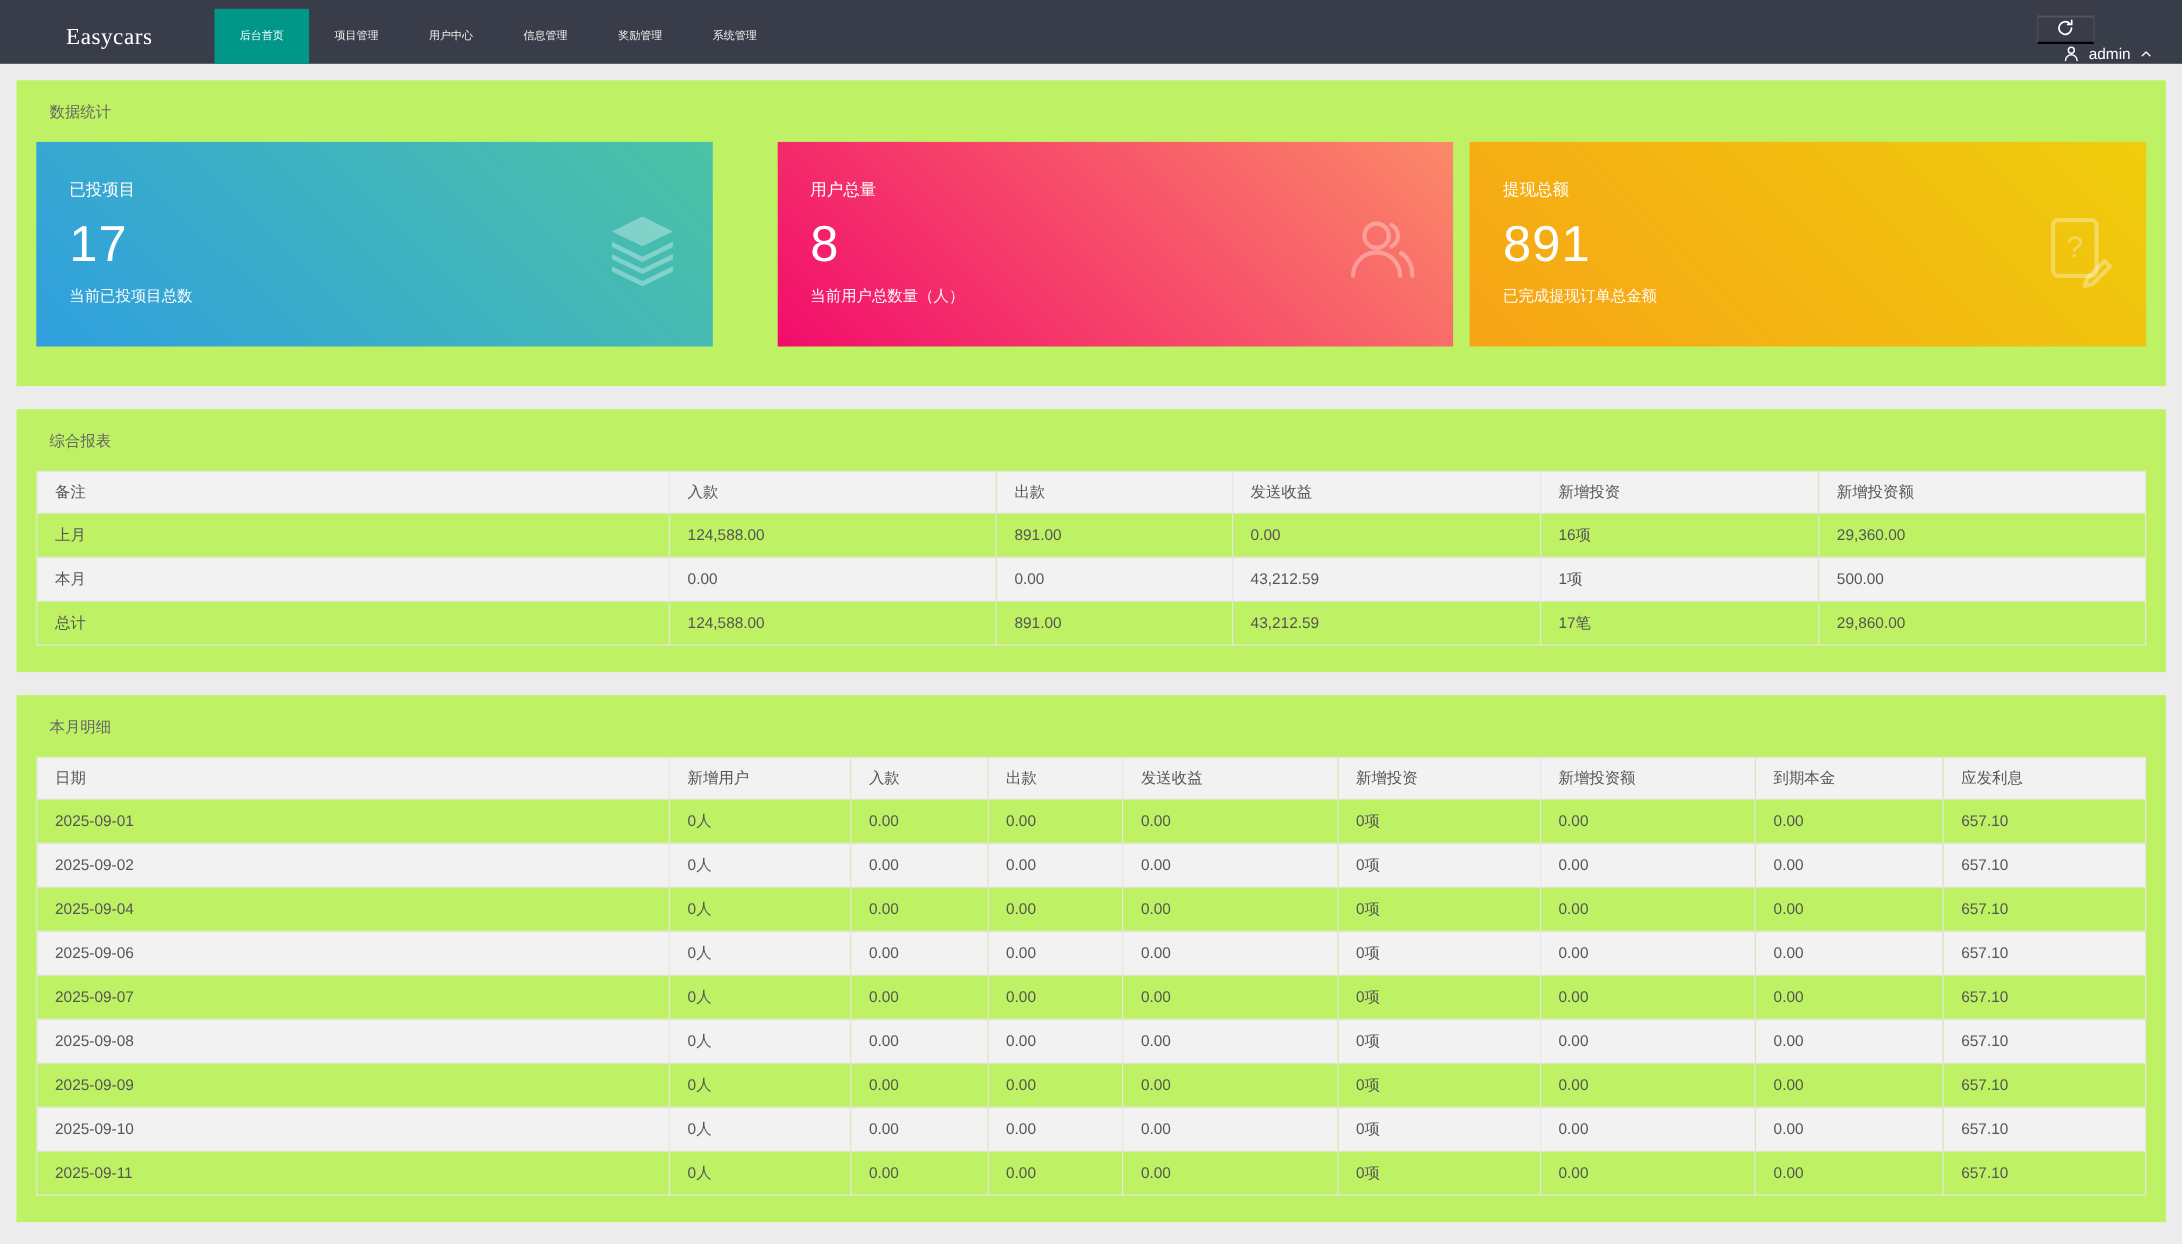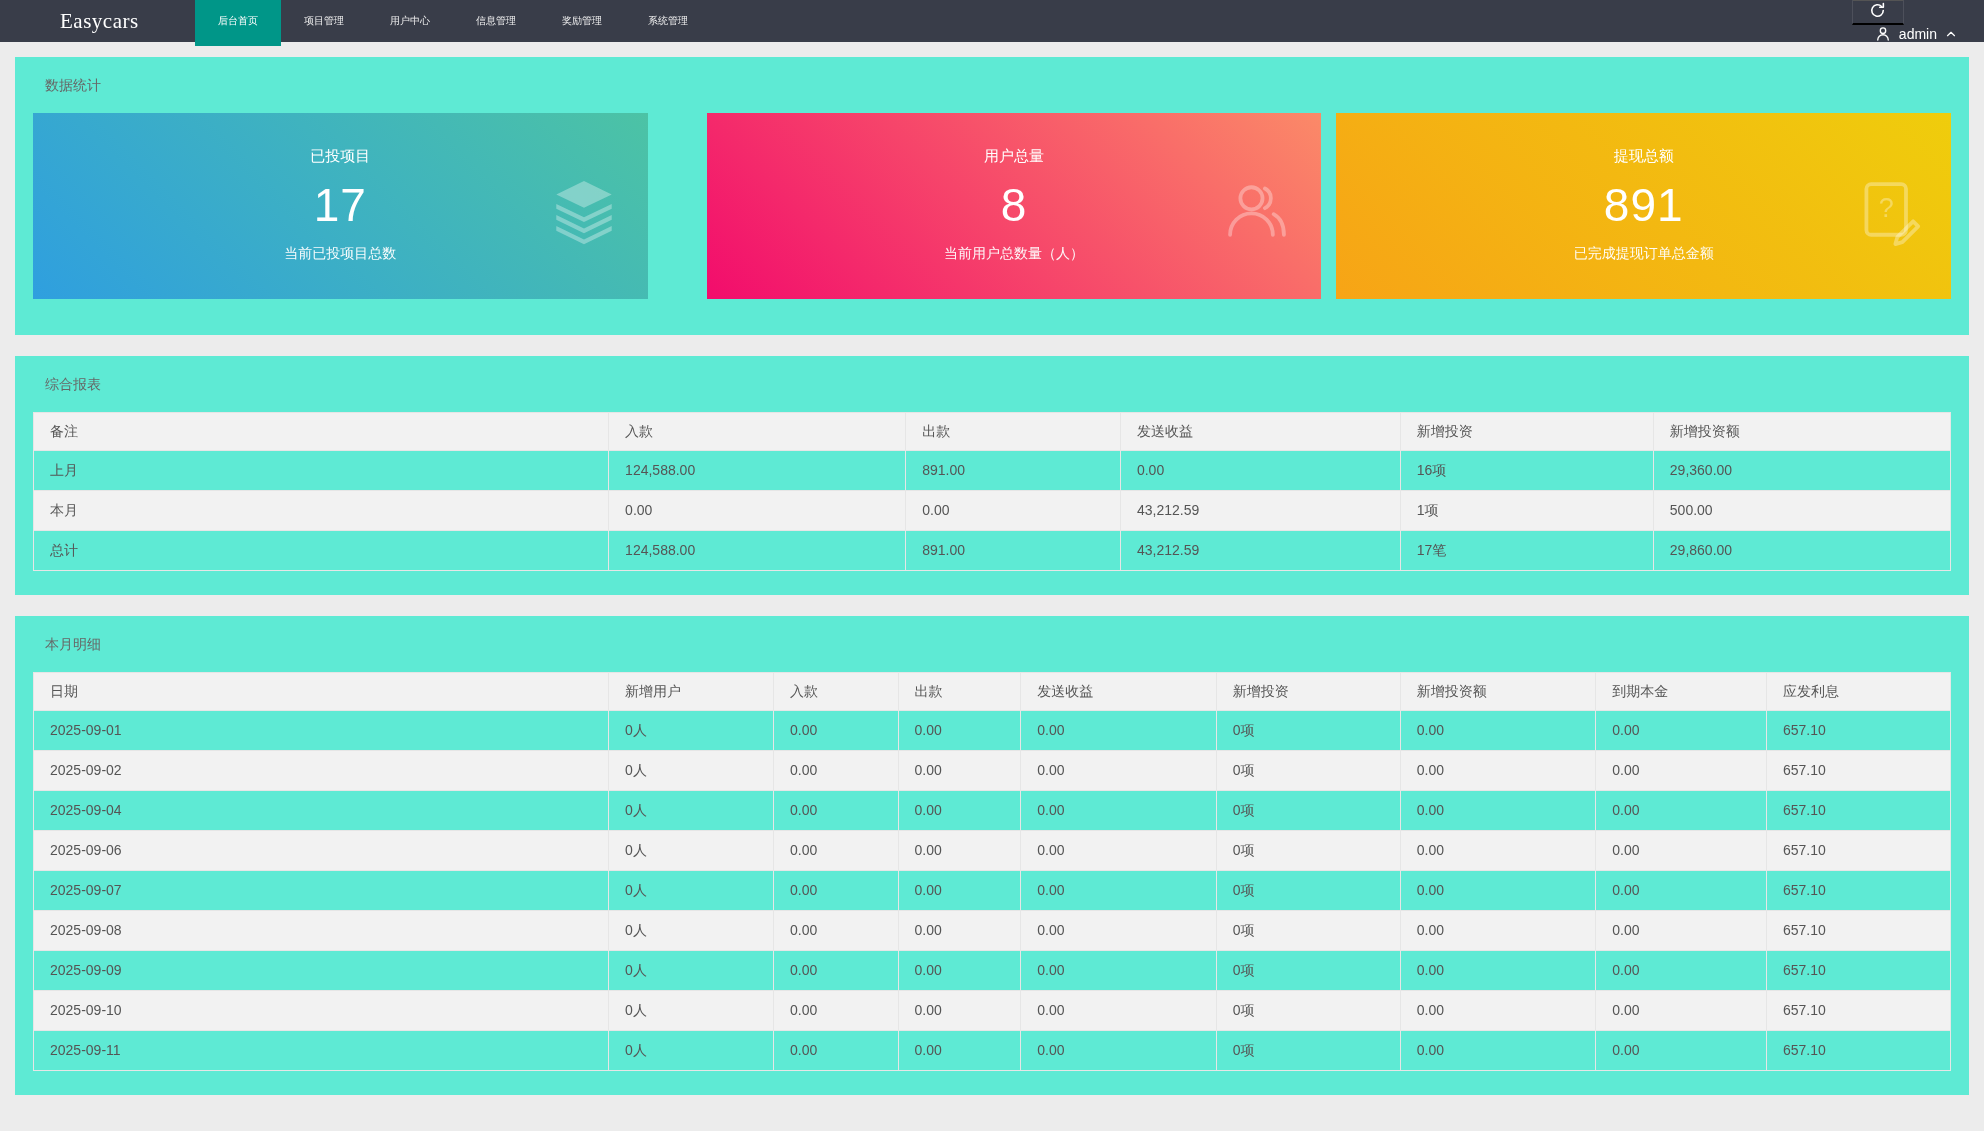--- a/index.html
+++ b/index.html
@@ -6,24 +6,24 @@
   html, body { width: 1984px; height: 1131px; overflow: hidden; }
   body {
     background: #ececec;
     font-family: "Liberation Sans", "DejaVu Sans", sans-serif;
     font-size: 14px;
     color: #555;
   }
 
   
   .topnav {
-    height: 42px;
+    height: 58px;
     background: #393d49;
     display: flex;
-    align-items: center;
+    align-items: flex-end;
   }
   .brand {
     color: #fff;
     font-family: "Liberation Serif", "DejaVu Serif", serif;
     font-size: 21px;
     line-height: 50px;
     margin-left: 60px;
     width: 135px;
     letter-spacing: .5px;
   }
@@ -48,36 +48,35 @@
   .user-box {
     display: flex; align-items: center;
     padding: 0 26px 0 22px;
     color: #fff; cursor: pointer; gap: 7px;
   }
   .user-box svg { display: block; }
 
   
   main { padding: 15px 15px 0 15px; }
   .panel {
-    background: #5eead4;
+    background: #bef264;
     margin-bottom: 21px;
     padding: 20px 18px 24px 18px;
   }
   .panel-title { font-size: 14px; color: #666; margin-bottom: 18px; padding-left: 12px; }
 
   
   .cards { display: flex; gap: 15px; padding-bottom: 6px; }
   .card {
     flex: 1 1 0;
     height: 186px;
     position: relative;
     color: #fff;
     padding: 30px 30px 0 30px;
     overflow: hidden;
-    text-align: center;
   }
   .card-title { font-size: 15px; margin-top: 4px; }
   .card-value { font-size: 46px; font-weight: 400; margin-top: 15px; letter-spacing: 1px; line-height: 1.05; }
   .card-desc  { font-size: 14px; margin-top: 16px; opacity: .96; }
   .card-icon {
     position: absolute;
     right: 26px;
     top: 60px;
     width: 76px; height: 76px;
     color: rgba(255,255,255,.33);

